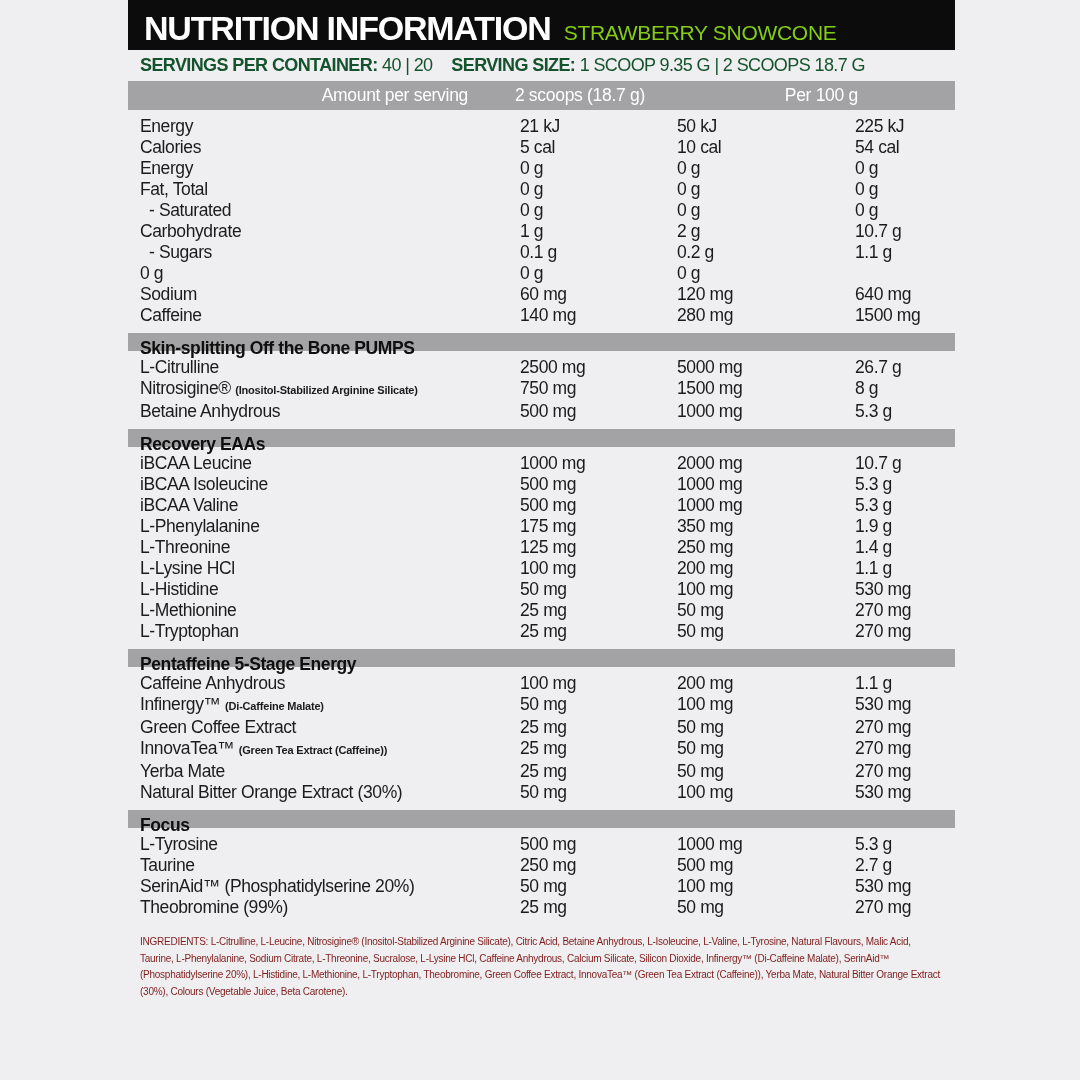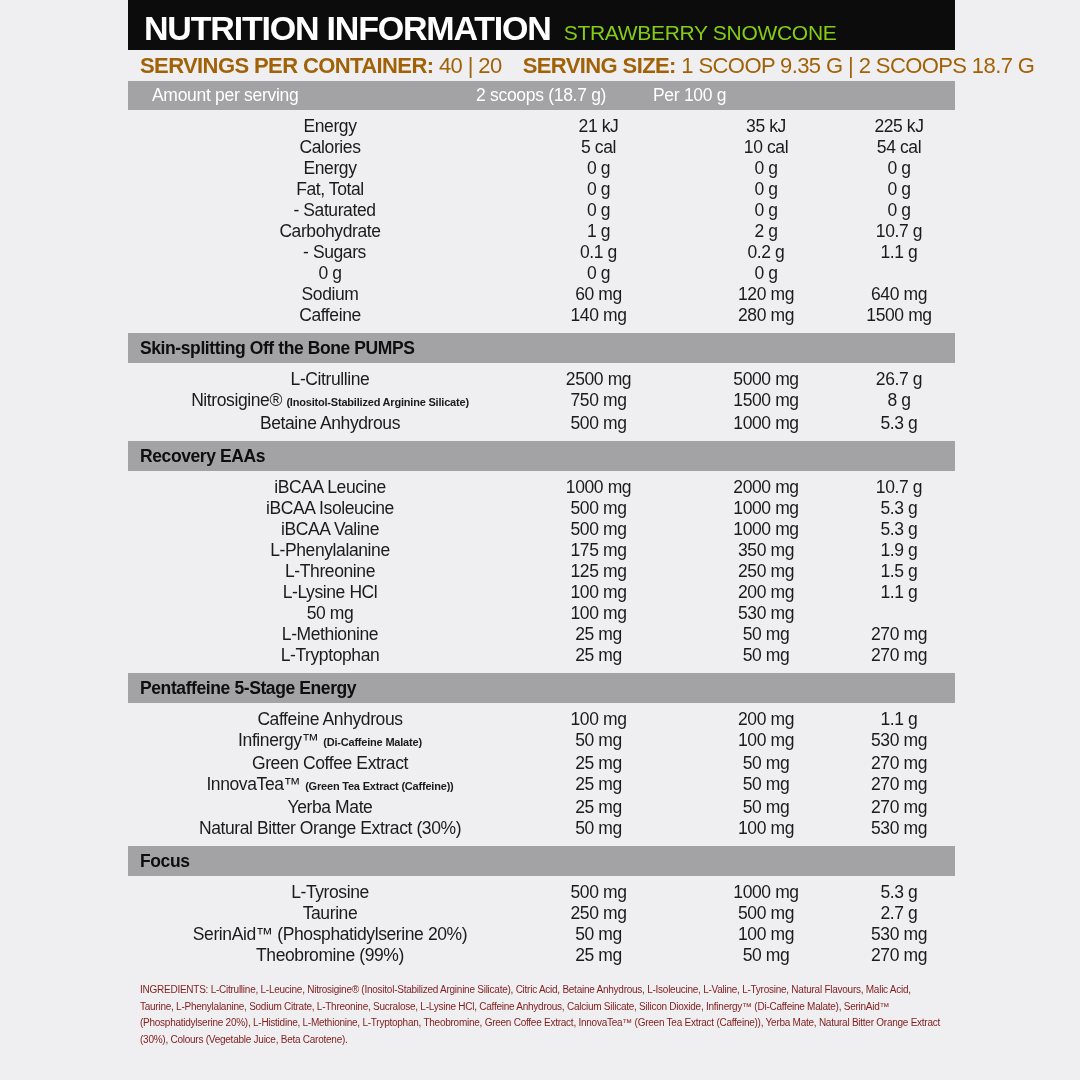--- a/index.html
+++ b/index.html
@@ -45,64 +45,65 @@
     font-size:21px;
     font-weight:400;
     letter-spacing:-0.3px;
   }
   
   .servings{
     margin-top:2px;
     padding:0 12px;
     height:27px;
     line-height:27px;
-    font-size:22px;
+    font-size:18px;
     letter-spacing:-0.6px;
     white-space:nowrap;
-    color:#a16207;
+    color:#14532d;
   }
   .servings .lab{font-weight:700;}
   .servings .val{font-weight:400;}
   .servings .gap{display:inline-block;width:10px;}
   
   .col-header{
     margin-top:2px;
     background:var(--bar-gray);
     height:29px;
     line-height:29px;
     display:grid;
     grid-template-columns:324px 177px 213px 1fr;
-    padding:0 24px;
+    padding:0 16px;
     color:var(--header-text);
     font-size:17.5px;
     letter-spacing:-0.3px;
     white-space:nowrap;
-  }
-  
-  .rows{padding:6px 0 7px 0;text-align:center;}
+    text-align:right;
+  }
+  
+  .rows{padding:6px 0 7px 0;}
   .row{
     display:grid;
     grid-template-columns:380px 157px 178px 1fr;
     padding:0 12px;
     line-height:21px;
     font-size:17.5px;
     letter-spacing:-0.4px;
     white-space:nowrap;
     color:var(--text);
   }
   .row.indent .name-main{padding-left:9px;}
   .row .sub{
     font-size:11px;
     font-weight:700;
     letter-spacing:-0.2px;
   }
   
   .section-bar{
     background:var(--bar-gray);
-    height:30px;
+    height:18px;
     line-height:30px;
     padding:0 12px;
     font-size:17.5px;
     font-weight:700;
     letter-spacing:-0.4px;
     color:#0e0e0e;
   }
   
   .ingredients{
     margin-top:9px;
@@ -136,21 +137,21 @@
     <span>Amount per serving</span>
     <span>2 scoops (18.7 g)</span>
     <span>Per 100 g</span>
   </div>
 
   <div id="table-body">
       <div class="rows">
   <div class="row">
     <span class="name"><span class="name-main">Energy</span> </span>
     <span class="v1">21 kJ</span>
-    <span class="v2">35 kJ</span>
+    <span class="v2">50 kJ</span>
     <span class="v3">225 kJ</span>
   </div>
 
   <div class="row">
     <span class="name"><span class="name-main">Calories</span> </span>
     <span class="v1">5 cal</span>
     <span class="v2">10 cal</span>
     <span class="v3">54 cal</span>
   </div>
 
@@ -263,31 +264,32 @@
     <span class="name"><span class="name-main">L-Phenylalanine</span> </span>
     <span class="v1">175 mg</span>
     <span class="v2">350 mg</span>
     <span class="v3">1.9 g</span>
   </div>
 
   <div class="row">
     <span class="name"><span class="name-main">L-Threonine</span> </span>
     <span class="v1">125 mg</span>
     <span class="v2">250 mg</span>
-    <span class="v3">1.5 g</span>
+    <span class="v3">1.4 g</span>
   </div>
 
   <div class="row">
     <span class="name"><span class="name-main">L-Lysine HCl</span> </span>
     <span class="v1">100 mg</span>
     <span class="v2">200 mg</span>
     <span class="v3">1.1 g</span>
   </div>
 
   <div class="row">
+    <span class="name"><span class="name-main">L-Histidine</span> </span>
     <span class="v1">50 mg</span>
     <span class="v2">100 mg</span>
     <span class="v3">530 mg</span>
   </div>
 
   <div class="row">
     <span class="name"><span class="name-main">L-Methionine</span> </span>
     <span class="v1">25 mg</span>
     <span class="v2">50 mg</span>
     <span class="v3">270 mg</span>

